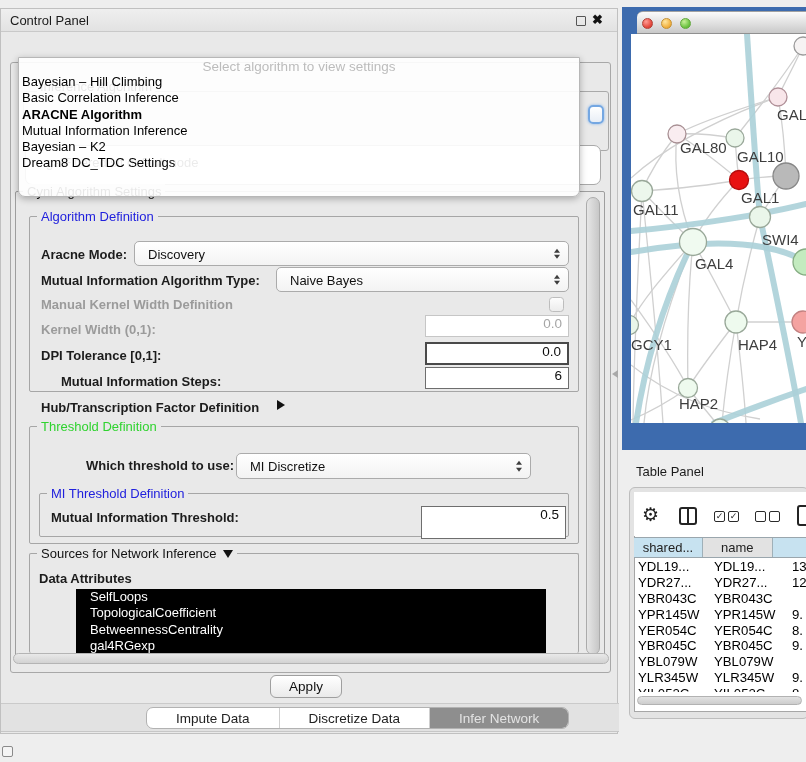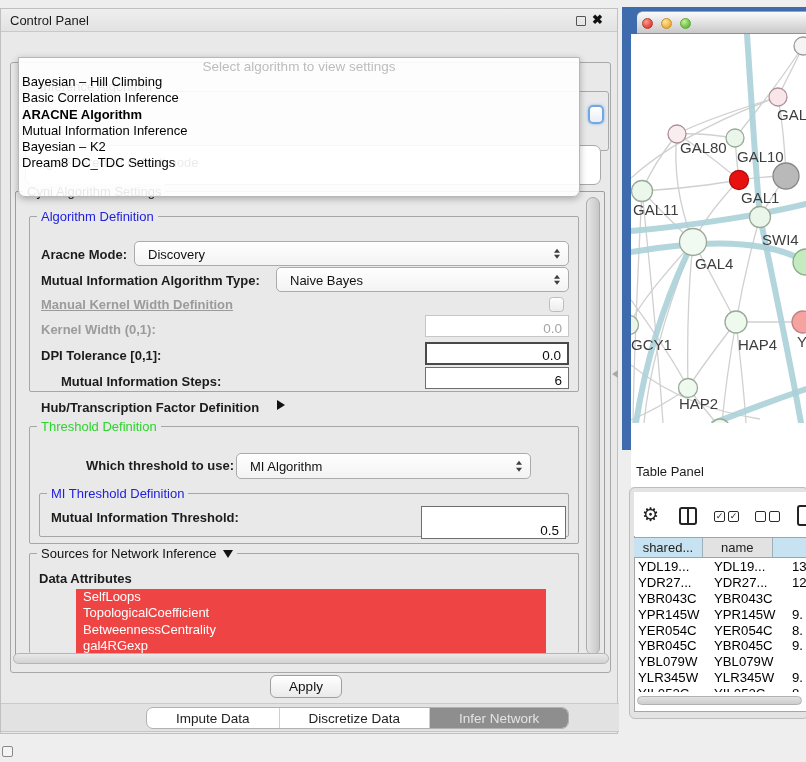--- a/index.html
+++ b/index.html
@@ -37,48 +37,48 @@
 .lbl{position:absolute;font-size:13px;font-weight:bold;color:#1c1c1c;white-space:nowrap;}
 .lbl.dis{color:#9b9b9b;}
 
 .combo{position:absolute;background:linear-gradient(#ffffff,#f3f3f3);border:1px solid #ababab;border-radius:5px;}
 .combo .cv{position:absolute;left:13px;top:50%;transform:translateY(-50%);font-size:13px;color:#111;white-space:nowrap;}
 .spin{position:absolute;right:8px;top:50%;transform:translateY(-50%);display:flex;flex-direction:column;gap:2.5px;align-items:center;}
 .spin i{display:block;width:0;height:0;border-left:3.5px solid transparent;border-right:3.5px solid transparent;}
 .spin .up{border-bottom:4.5px solid #3e3e3e;}
 .spin .dn{border-top:4.5px solid #3e3e3e;}
 
-.numfield{position:absolute;background:#fff;display:flex;align-items:flex-end;justify-content:flex-end;padding-right:6px;font-size:13.5px;color:#0d0d0d;}
+.numfield{position:absolute;background:#fff;display:flex;align-items:flex-start;justify-content:flex-end;padding-right:6px;font-size:13.5px;color:#0d0d0d;}
 .numfield.dis{color:#a6a6a6;border:1px solid #c6c6c6 !important;}
 #checkbox{position:absolute;left:548px;top:288px;width:15px;height:15px;border:1px solid #bdbdbd;border-radius:3.5px;background:linear-gradient(#fdfdfd,#ececec);}
 .tri-right{position:absolute;width:0;height:0;border-top:5.5px solid transparent;border-bottom:5.5px solid transparent;border-left:8px solid #111;}
 .tri-down{display:inline-block;width:0;height:0;border-left:5.5px solid transparent;border-right:5.5px solid transparent;border-top:8px solid #111;margin-left:6px;}
 
 #attr-list{position:absolute;left:75px;top:580px;width:470px;}
-.attr-item{height:16.3px;line-height:16.3px;background:#ef4444;color:#fff;font-size:13px;padding-left:7px;white-space:nowrap;}
+.attr-item{height:16.3px;line-height:16.3px;background:#000000;color:#fff;font-size:13px;padding-left:14px;white-space:nowrap;}
 
 #vscroll{position:absolute;left:585px;top:188px;width:14px;height:458px;border:1px solid #ababab;border-radius:7px;background:linear-gradient(90deg,#e6e6e6,#c7c7c7);}
 #hscroll{position:absolute;left:12px;top:644px;width:596px;height:11px;border:1px solid #b4b4b4;border-radius:6px;background:linear-gradient(#e9e9e9,#d2d2d2);}
 
 #apply-btn{position:absolute;left:269px;top:666px;width:72px;height:23px;background:linear-gradient(#ffffff,#eaeaea);border:1px solid #9f9f9f;border-radius:6px;font-size:13.5px;color:#111;display:flex;align-items:center;justify-content:center;}
 #bottom-strip{position:absolute;left:0;top:694px;width:618px;height:29px;background:#e2e2e2;border-top:1px solid #cacaca;border-bottom:1px solid #c6c6c6;}
 #bottom-tabs{position:absolute;left:145px;top:698px;height:22px;display:flex;background:#fff;border:1px solid #b2b2b2;border-radius:7px;overflow:hidden;z-index:5;}
 .btab{display:flex;align-items:center;padding:0 29px;font-size:13.5px;color:#222;border-left:1px solid #cfcfcf;white-space:nowrap;}
 .btab:first-child{border-left:none;}
 .btab.sel{background:#8e8e8e;color:#e3e3e3;}
 #mini-icon{position:absolute;left:2px;top:746px;width:11px;height:11px;border:1.6px solid #8a8a8a;border-radius:2px;background:#f4f4f4;}
 #splitter-arrow{position:absolute;left:612px;top:370px;width:0;height:0;border-top:4px solid transparent;border-bottom:4px solid transparent;border-right:6px solid #a9a9a9;}
 
 #net-window{position:absolute;left:622px;top:7px;width:184px;height:443px;background:#3d6bae;}
 #net-titlebar{position:absolute;left:15px;top:4px;right:0;height:23px;background:linear-gradient(#fbfbfb,#c9c9c9);border-bottom:1px solid #909090;border-top:1px solid #a2a2a2;border-radius:6px 0 0 0;}
 .tl{position:absolute;top:6px;width:11px;height:11px;border-radius:50%;}
 #tl-red{left:5px;background:radial-gradient(circle at 35% 30%,#ff9c94,#e4473c 65%,#c2362d);border:1px solid #b04138;}
 #tl-yellow{left:23.5px;background:radial-gradient(circle at 35% 30%,#ffe6a0,#f2b13f 65%,#d29334);border:1px solid #c49134;}
 #tl-green{left:42.5px;background:radial-gradient(circle at 35% 30%,#c8f099,#6cc341 65%,#54a52e);border:1px solid #62a83c;}
-#net-canvas{position:absolute;left:9px;top:27px;width:175px;height:453px;background:#ffffff;}
+#net-canvas{position:absolute;left:9px;top:27px;width:175px;height:389px;background:#ffffff;}
 
 #tp-title{position:absolute;left:636px;top:464px;font-size:13px;color:#1b1b1b;}
 #tp-frame{position:absolute;left:629px;top:487px;width:180px;height:232px;background:#e3e3e3;border:1px solid #bdbdbd;border-radius:6px;}
 #tp-inner{position:absolute;left:634px;top:492px;width:175px;height:220px;background:#fff;border:1px solid #a6a6a6;overflow:hidden;}
 #tp-toolbar{position:absolute;left:634px;top:492px;width:175px;height:44px;background:#fff;}
 #gear-icon{position:absolute;left:642px;top:503px;font-family:"DejaVu Sans",sans-serif;font-size:19px;color:#1d1d1d;}
 #col-icon{position:absolute;left:679px;top:507px;width:18px;height:18px;border:2px solid #242424;border-radius:3px;}
 #col-icon i{position:absolute;left:50%;top:0;bottom:0;width:2px;margin-left:-1px;background:#242424;}
 .cbx{position:absolute;width:11px;height:11px;border:1.7px solid #2a2a2a;border-radius:2px;font-family:"DejaVu Sans",sans-serif;font-size:9px;line-height:8px;font-weight:bold;color:#222;text-align:center;}
 #doc-icon{position:absolute;left:797px;top:505px;width:14px;height:21px;border:2px solid #242424;border-radius:3px;background:#fff;}
@@ -140,21 +140,21 @@
 
   <span class="lbl" style="left:40px;top:264px;">Mutual Information Algorithm Type:</span>
   <div class="combo" style="left:275px;top:258px;width:293px;height:25px;">
     <span class="cv">Naive Bayes</span>
     <span class="spin">
         <i class="up"></i>
         <i class="dn"></i>
       </span>
   </div>
 
-  <span class="lbl dis" style="left:40px;top:288px;text-decoration:underline;">Manual Kernel Width Definition</span>
+  <span class="lbl dis" style="left:40px;top:288px;">Manual Kernel Width Definition</span>
   <div id="checkbox"></div>
 
   <span class="lbl dis" style="left:40px;top:313px;">Kernel Width (0,1):</span>
   <div class="numfield dis" style="left:424px;top:306px;width:144px;height:22px;">
       <span>0.0</span>
     </div>
 
   <span class="lbl" style="left:40px;top:339px;">DPI Tolerance [0,1]:</span>
   <div class="numfield" style="left:424px;top:333px;width:144px;height:23px;border:2px solid #4a4a4a;">
       <span>0.0</span>
@@ -166,21 +166,21 @@
     </div>
 
   <span class="lbl" style="left:40px;top:391px;">Hub/Transcription Factor Definition</span>
   <span class="tri-right" style="left:276px;top:391px;"></span>
 
   <div class="group" style="left:28px;top:417px;width:550px;height:118px;border-color:#a6a6a6;"></div>
   <span class="legend" style="left:36px;top:410px;color:#2fd32f;">Threshold Definition</span>
 
   <span class="lbl" style="left:85px;top:449px;">Which threshold to use:</span>
   <div class="combo" style="left:235px;top:444px;width:295px;height:26px;">
-    <span class="cv">MI Algorithm</span>
+    <span class="cv">MI Discretize</span>
     <span class="spin">
         <i class="up"></i>
         <i class="dn"></i>
       </span>
   </div>
 
   <div class="group" style="left:38px;top:484px;width:530px;height:44px;border-color:#a6a6a6;"></div>
   <span class="legend" style="left:46px;top:477px;color:#2121dd;">MI Threshold Definition</span>
 
   <span class="lbl" style="left:50px;top:501px;">Mutual Information Threshold:</span>

